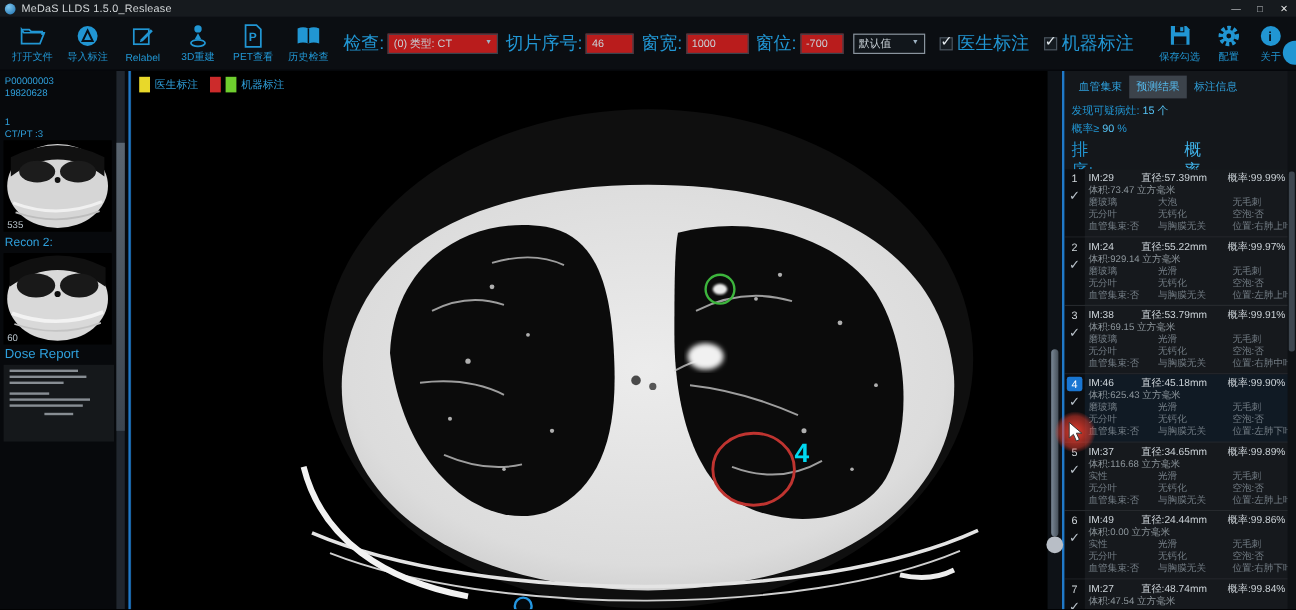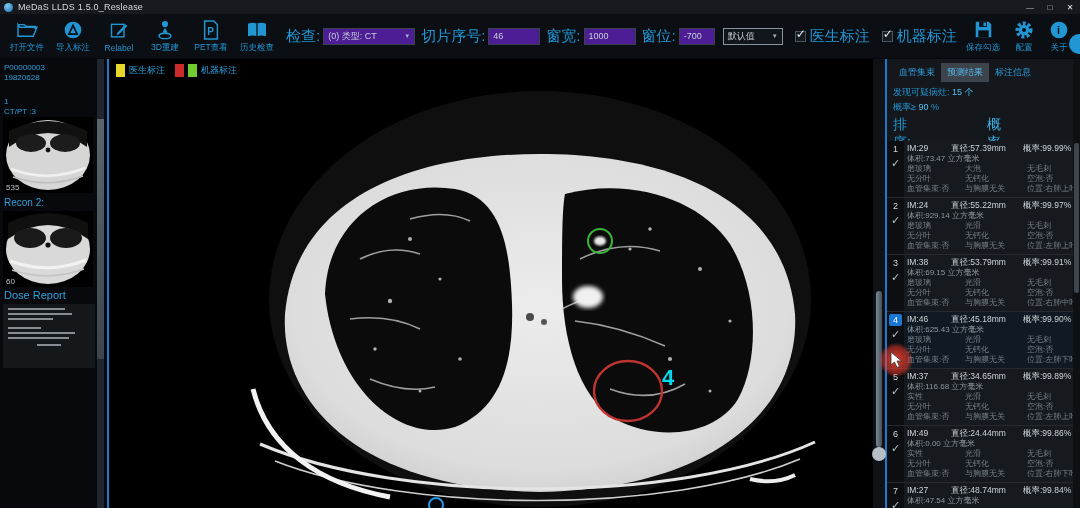--- a/index.html
+++ b/index.html
@@ -14,21 +14,21 @@
   .win-btns { margin-left:auto; display:flex; }
   .win-btn { width:20px; height:13px; font-size:8px; color:#c2c6ca; display:flex; align-items:center; justify-content:center; }
   .win-btn:last-child { color:#e8e8e8; }
 
   
   .toolbar { position:absolute; left:0; top:14px; width:1080px; height:45px; background:#0b0e12; border-bottom:1px solid #05070a; display:flex; align-items:center; padding:0 4px; z-index:20; }
   .tool-btn { display:flex; flex-direction:column; align-items:center; justify-content:center; width:46px; height:42px; cursor:pointer; flex:none; }
   .tool-btn .glyph { height:22px; display:flex; align-items:center; justify-content:center; }
   .tool-btn .tlabel { font-size:8.5px; color:#2196d3; white-space:nowrap; margin-top:1px; }
   .tb-label { font-size:15px; color:#2196d3; margin:0 3px 0 6px; white-space:nowrap; }
-  .tb-field { height:17px; background:#4c1d95; border:1px solid #39424c; color:#c8d0d6; font-size:9px; display:flex; align-items:center; padding:0 4px; flex:none; }
+  .tb-field { height:17px; background:#b91c1c; border:1px solid #39424c; color:#c8d0d6; font-size:9px; display:flex; align-items:center; padding:0 4px; flex:none; }
   .tb-select { justify-content:space-between; }
   .tb-select .arr { font-size:6px; color:#9fb4c4; margin-left:4px; }
   .preset { border-color:#8a949e; background:#11161b; }
   .tb-check-wrap { display:flex; align-items:center; margin-left:12px; flex:none; }
   .tb-checkbox { width:11px; height:11px; background:#151b21; border:1px solid #4a545e; position:relative; margin-right:4px; }
   .tb-checkbox .mark { position:absolute; left:0px; top:-5px; color:#e8eef2; font-size:12px; }
   .right-tools { margin-left:auto; display:flex; }
   .partial-icon { position:absolute; right:-9px; top:20px; width:20px; height:20px; border-radius:50%; background:#2196d3; }
 
   svg.icon { display:block; }
@@ -161,21 +161,21 @@
       </span>
       <span class="tlabel">历史检查</span>
     </div>
 
     <span class="tb-label">检查:</span>
     <div class="tb-field tb-select" style="width:92px">
       <span>(0) 类型: CT</span>
       <span class="arr">▼</span>
     </div>
     <span class="tb-label">切片序号:</span>
-    <div class="tb-field" style="width:52px">46</div>
+    <div class="tb-field" style="width:40px">46</div>
     <span class="tb-label">窗宽:</span>
     <div class="tb-field" style="width:52px">1000</div>
     <span class="tb-label">窗位:</span>
     <div class="tb-field" style="width:36px">-700</div>
     <div class="tb-field tb-select preset" style="width:60px; margin-left:8px">
       <span>默认值</span>
       <span class="arr">▼</span>
     </div>
 
     <div class="tb-check-wrap">

